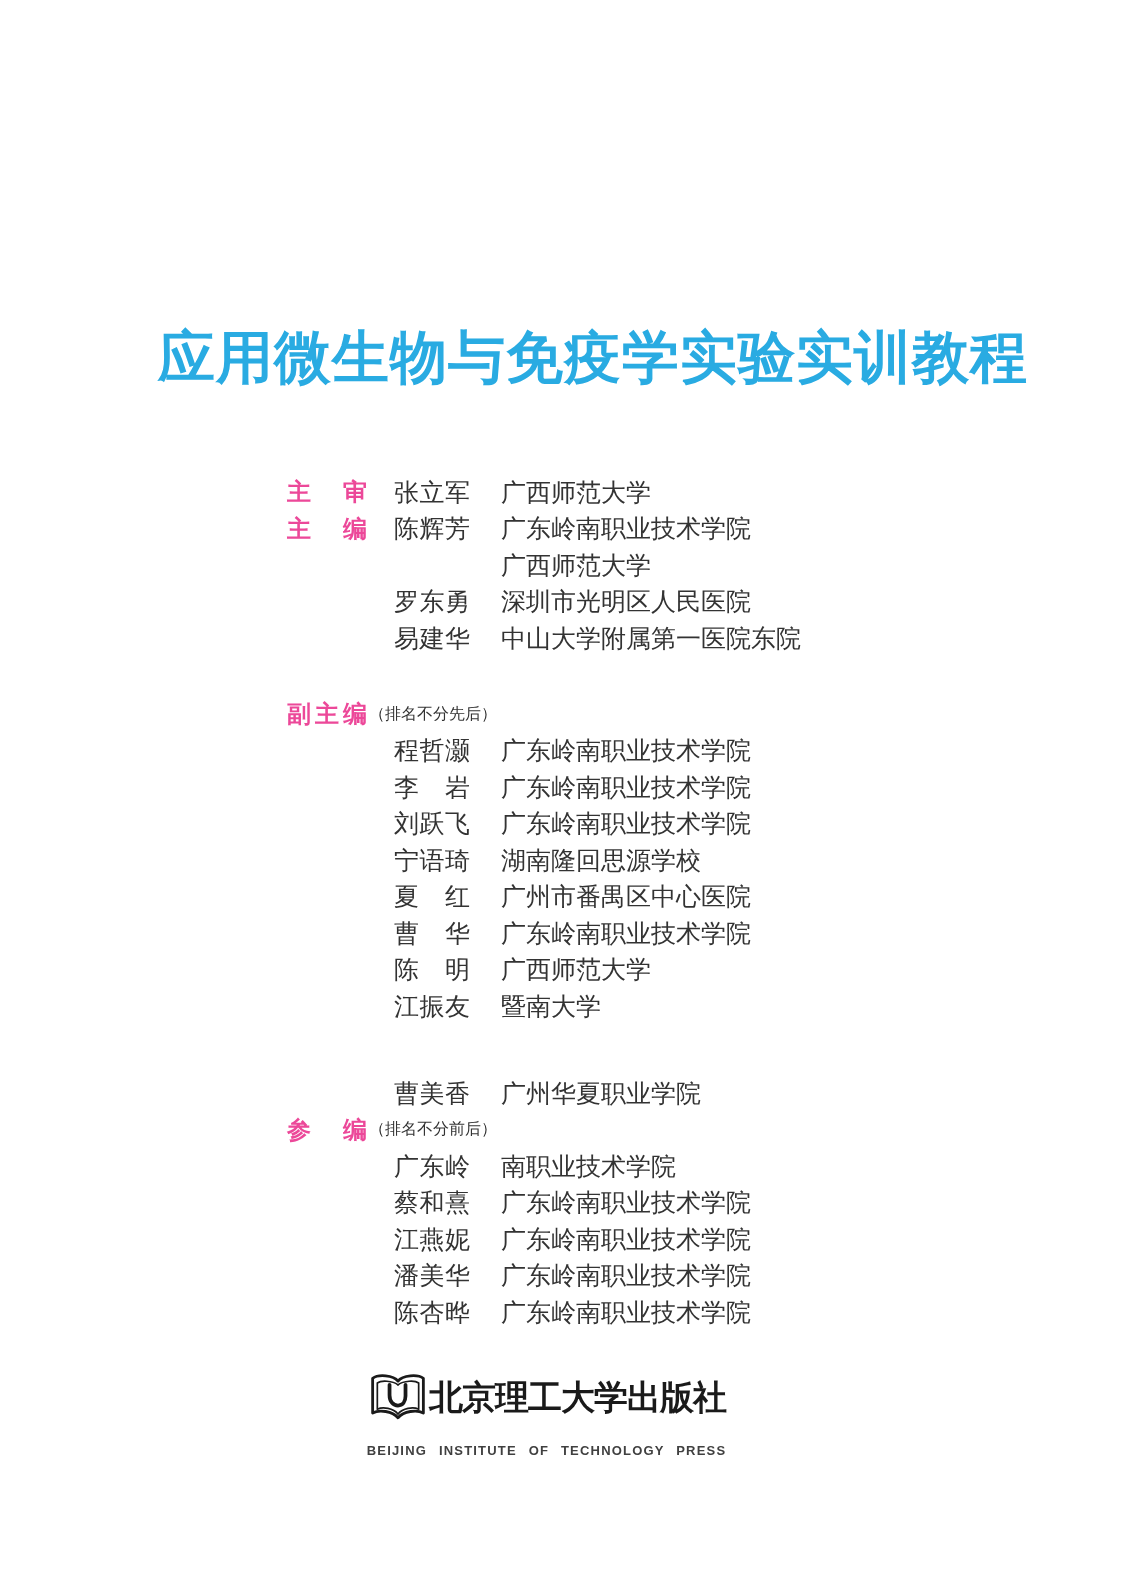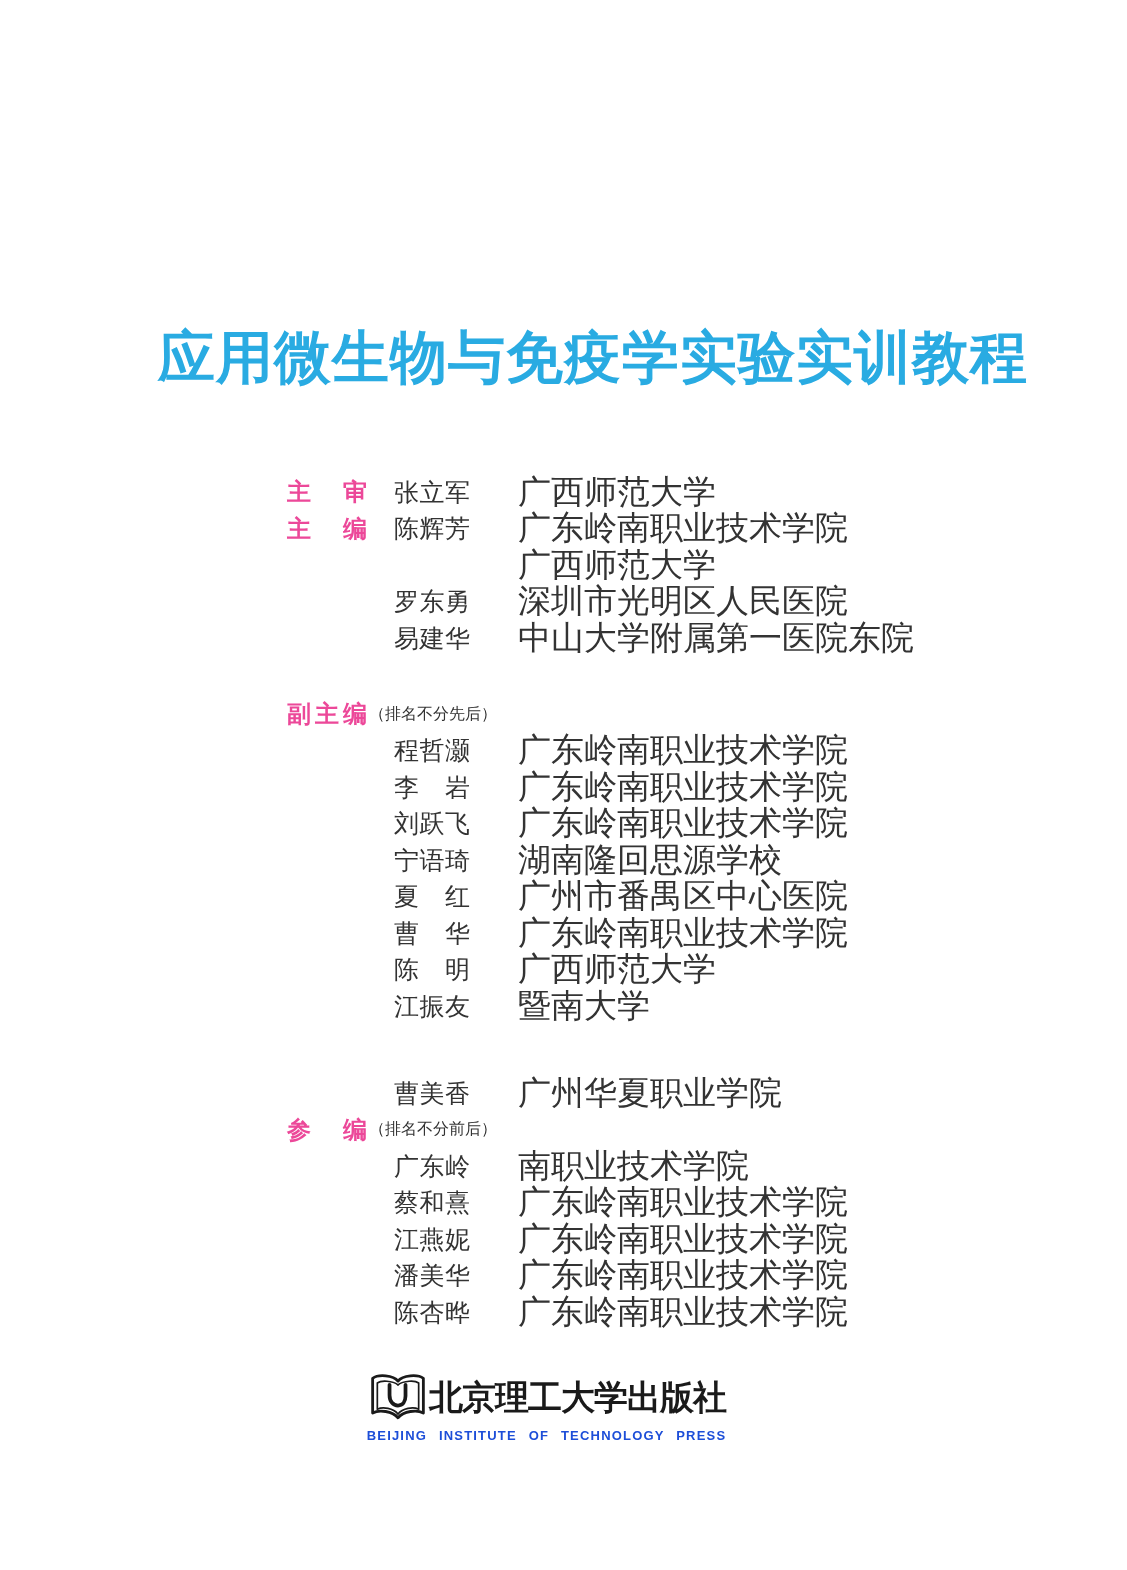--- a/index.html
+++ b/index.html
@@ -68,22 +68,22 @@
     width: 76px;
     flex: 0 0 76px;
     margin-left: 27px;
     font-size: 25px;
     color: #333333;
     text-align: justify;
     text-align-last: justify;
     text-justify: inter-character;
   }
   .affiliation {
-    margin-left: 48px;
-    font-size: 33px;
+    margin-left: 31px;
+    font-size: 25px;
     color: #333333;
   }
 
   
   .publisher {
     position: absolute;
     left: 0;
     top: 1371px;
     width: 100%;
     display: flex;
@@ -96,27 +96,27 @@
   }
   .pub-cn {
     font-family: "Liberation Serif", serif;
     font-weight: 700;
     font-size: 34px;
     letter-spacing: -1px;
     color: #1a1a1a;
     white-space: nowrap;
   }
   .pub-en {
-    margin-top: 3px;
+    margin-top: 18px;
     font-family: "Liberation Sans", sans-serif;
     font-weight: 700;
     font-size: 13px;
     letter-spacing: 1.2px;
     word-spacing: 7px;
-    color: #1d4ed8;
+    color: #404040;
     white-space: nowrap;
   }
   .logo-icon { display: block; }
 </style>
 </head>
 <body>
 
 <div class="page">
 
   <h1 class="book-title" style="color: rgb(41, 171, 226);">应用微生物与免疫学实验实训教程</h1>

